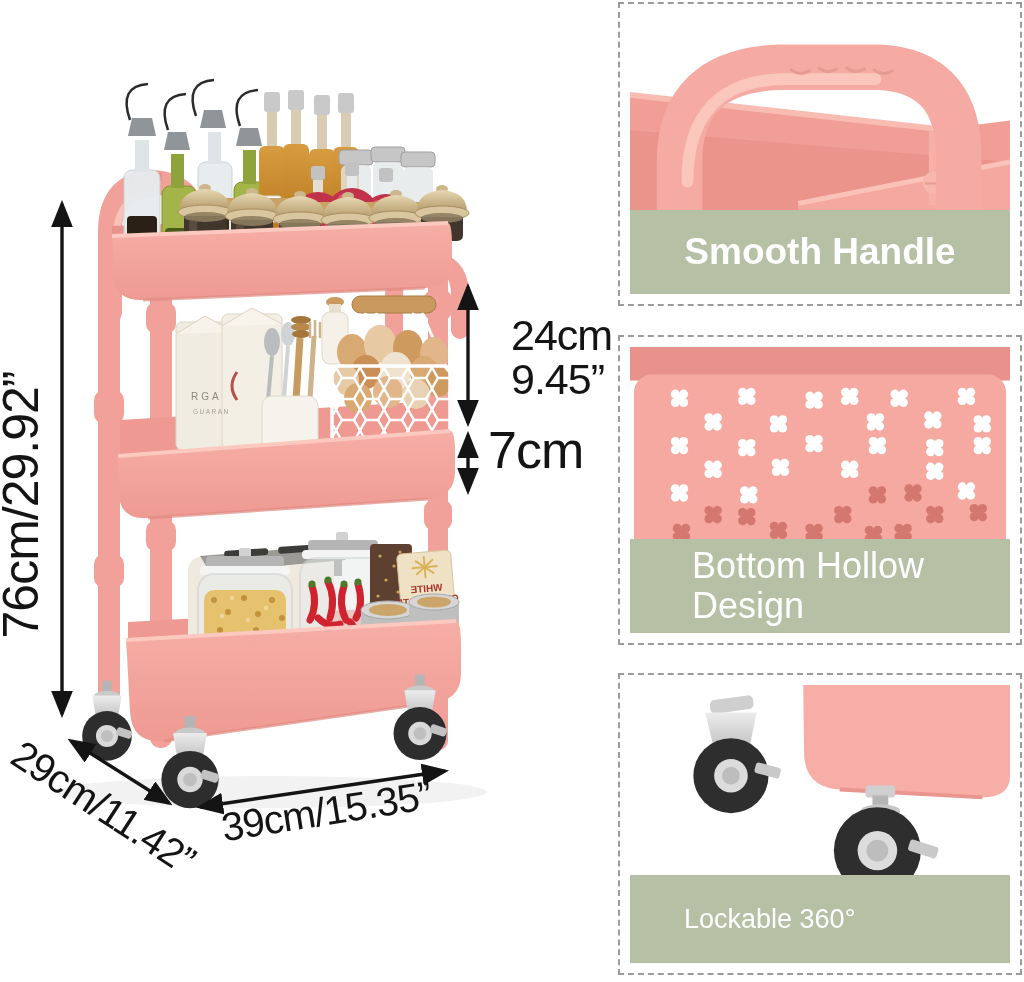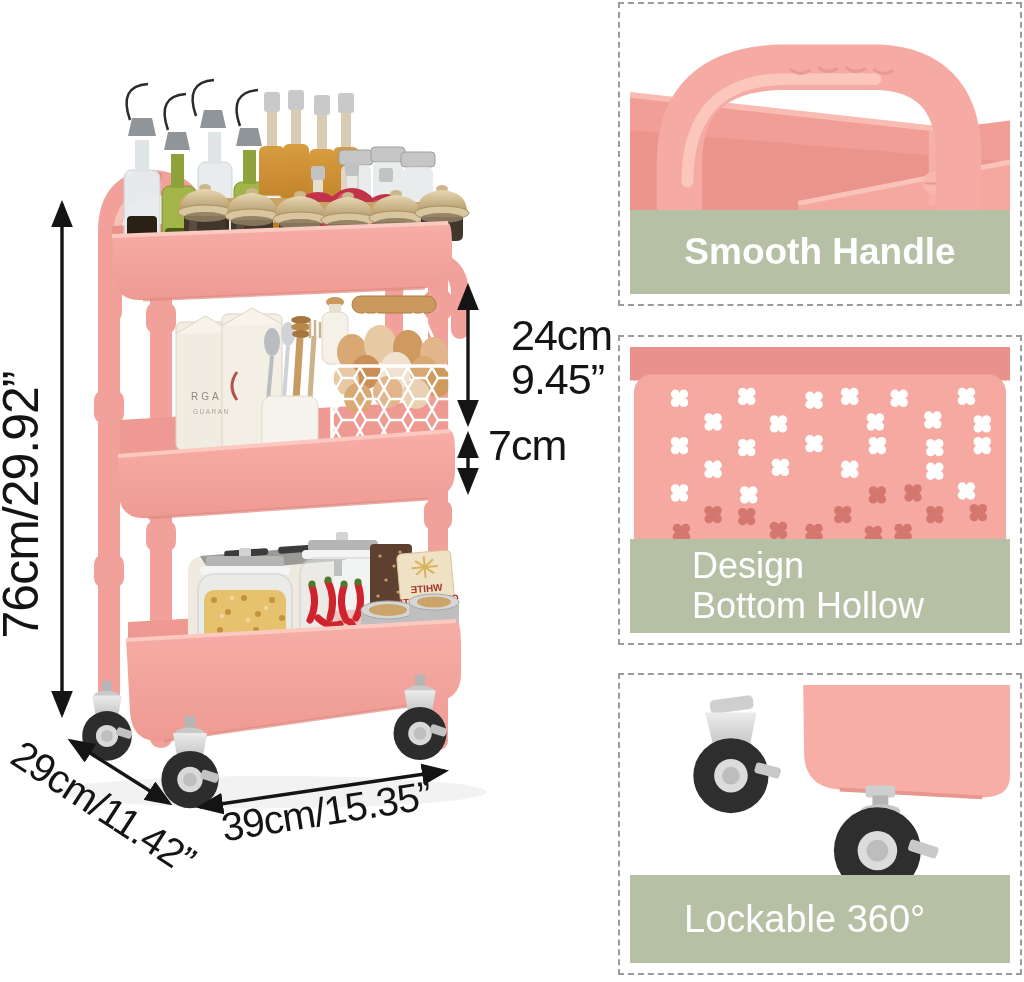--- a/index.html
+++ b/index.html
@@ -6,32 +6,32 @@
   #stage{position:relative;width:1024px;height:982px;background:#fff;overflow:hidden;
          font-family:"Liberation Sans","DejaVu Sans",sans-serif;color:var(--ink,#141414);}
   svg{display:block;} .f-pinkd{fill:var(--pink-dark);}
   .f-pole{fill:var(--pink-pole);} .s-pole{stroke:var(--pink-pole);}
   .dimline{stroke:var(--ink,#141414);stroke-width:3.4;fill:none;}
   
   .dim{position:absolute;color:var(--ink,#141414);letter-spacing:-1px;line-height:1.02;white-space:nowrap;}
   .dim-height{left:-184px;top:475px;width:420px;height:60px;text-align:center;font-size:50px;
               transform:rotate(-90deg);}
   .dim-gap{left:488px;top:314px;font-size:43px;margin-left:23px;}
-  .dim-basket{left:488px;top:424px;font-size:43px;}
+  .dim-basket{left:488px;top:424px;font-size:52px;}
   .dim-depth{left:-70px;top:786px;width:340px;height:52px;text-align:center;font-size:40px;transform:rotate(33deg);}
   .dim-width{left:157px;top:791px;width:340px;height:52px;text-align:center;font-size:40px;transform:rotate(-9deg);}
   
   .panel{position:absolute;left:618px;width:400px;border:2px dashed #9b9b9b;background:#fff;}
   .p1{top:2px;height:300px;} .p2{top:335px;height:306px;} .p3{top:673px;height:298px;}
   .pfig{position:absolute;left:10px;right:10px;top:10px;bottom:10px;overflow:hidden;background:#fff;}
   .band{position:absolute;left:10px;right:10px;bottom:10px;background:var(--band-green);color:#fff;
         display:flex;flex-direction:column;justify-content:center;}
   .band-1{height:84px;align-items:center;font-size:37px;font-weight:bold;}
   .band-2{height:94px;padding-left:62px;font-size:36px;line-height:1.12;}
-  .band-3{height:88px;padding-left:54px;font-size:38px;line-height:1.12;}
+  .band-3{height:88px;padding-left:54px;font-size:27px;line-height:1.12;}
 </style>
 </head>
 <body>
 
 <div id="stage">
 
   <svg width="620" height="982" viewBox="0 0 620 982" style="position:absolute;left:0;top:0;">
     <defs>
       <linearGradient id="gFace" x1="0" y1="0" x2="0" y2="1">
         <stop offset="0" stop-color="#f6aea6"></stop>
@@ -487,22 +487,22 @@
             <use href="#clv" x="352" y="168"></use>
           <use href="#clv" x="52" y="188"></use>
             <use href="#clv" x="150" y="186"></use>
             <use href="#clv" x="186" y="188"></use>
             <use href="#clv" x="246" y="190"></use>
             <use href="#clv" x="276" y="188"></use>
         </g>
       </svg>
     </div>
     <div class="band band-2">
+      <div>Bottom Hollow</div>
       <div>Design</div>
-      <div>Bottom Hollow</div>
     </div>
   </div>
 
   <div class="panel p3">
     <div class="pfig">
       <svg width="100%" height="100%" viewBox="0 0 384 282" preserveAspectRatio="none">
         <defs>
           <linearGradient id="gSil2" x1="0" y1="0" x2="0" y2="1">
             <stop offset="0" stop-color="#ececec"></stop>
               <stop offset="1" stop-color="#a8a8a8"></stop>

